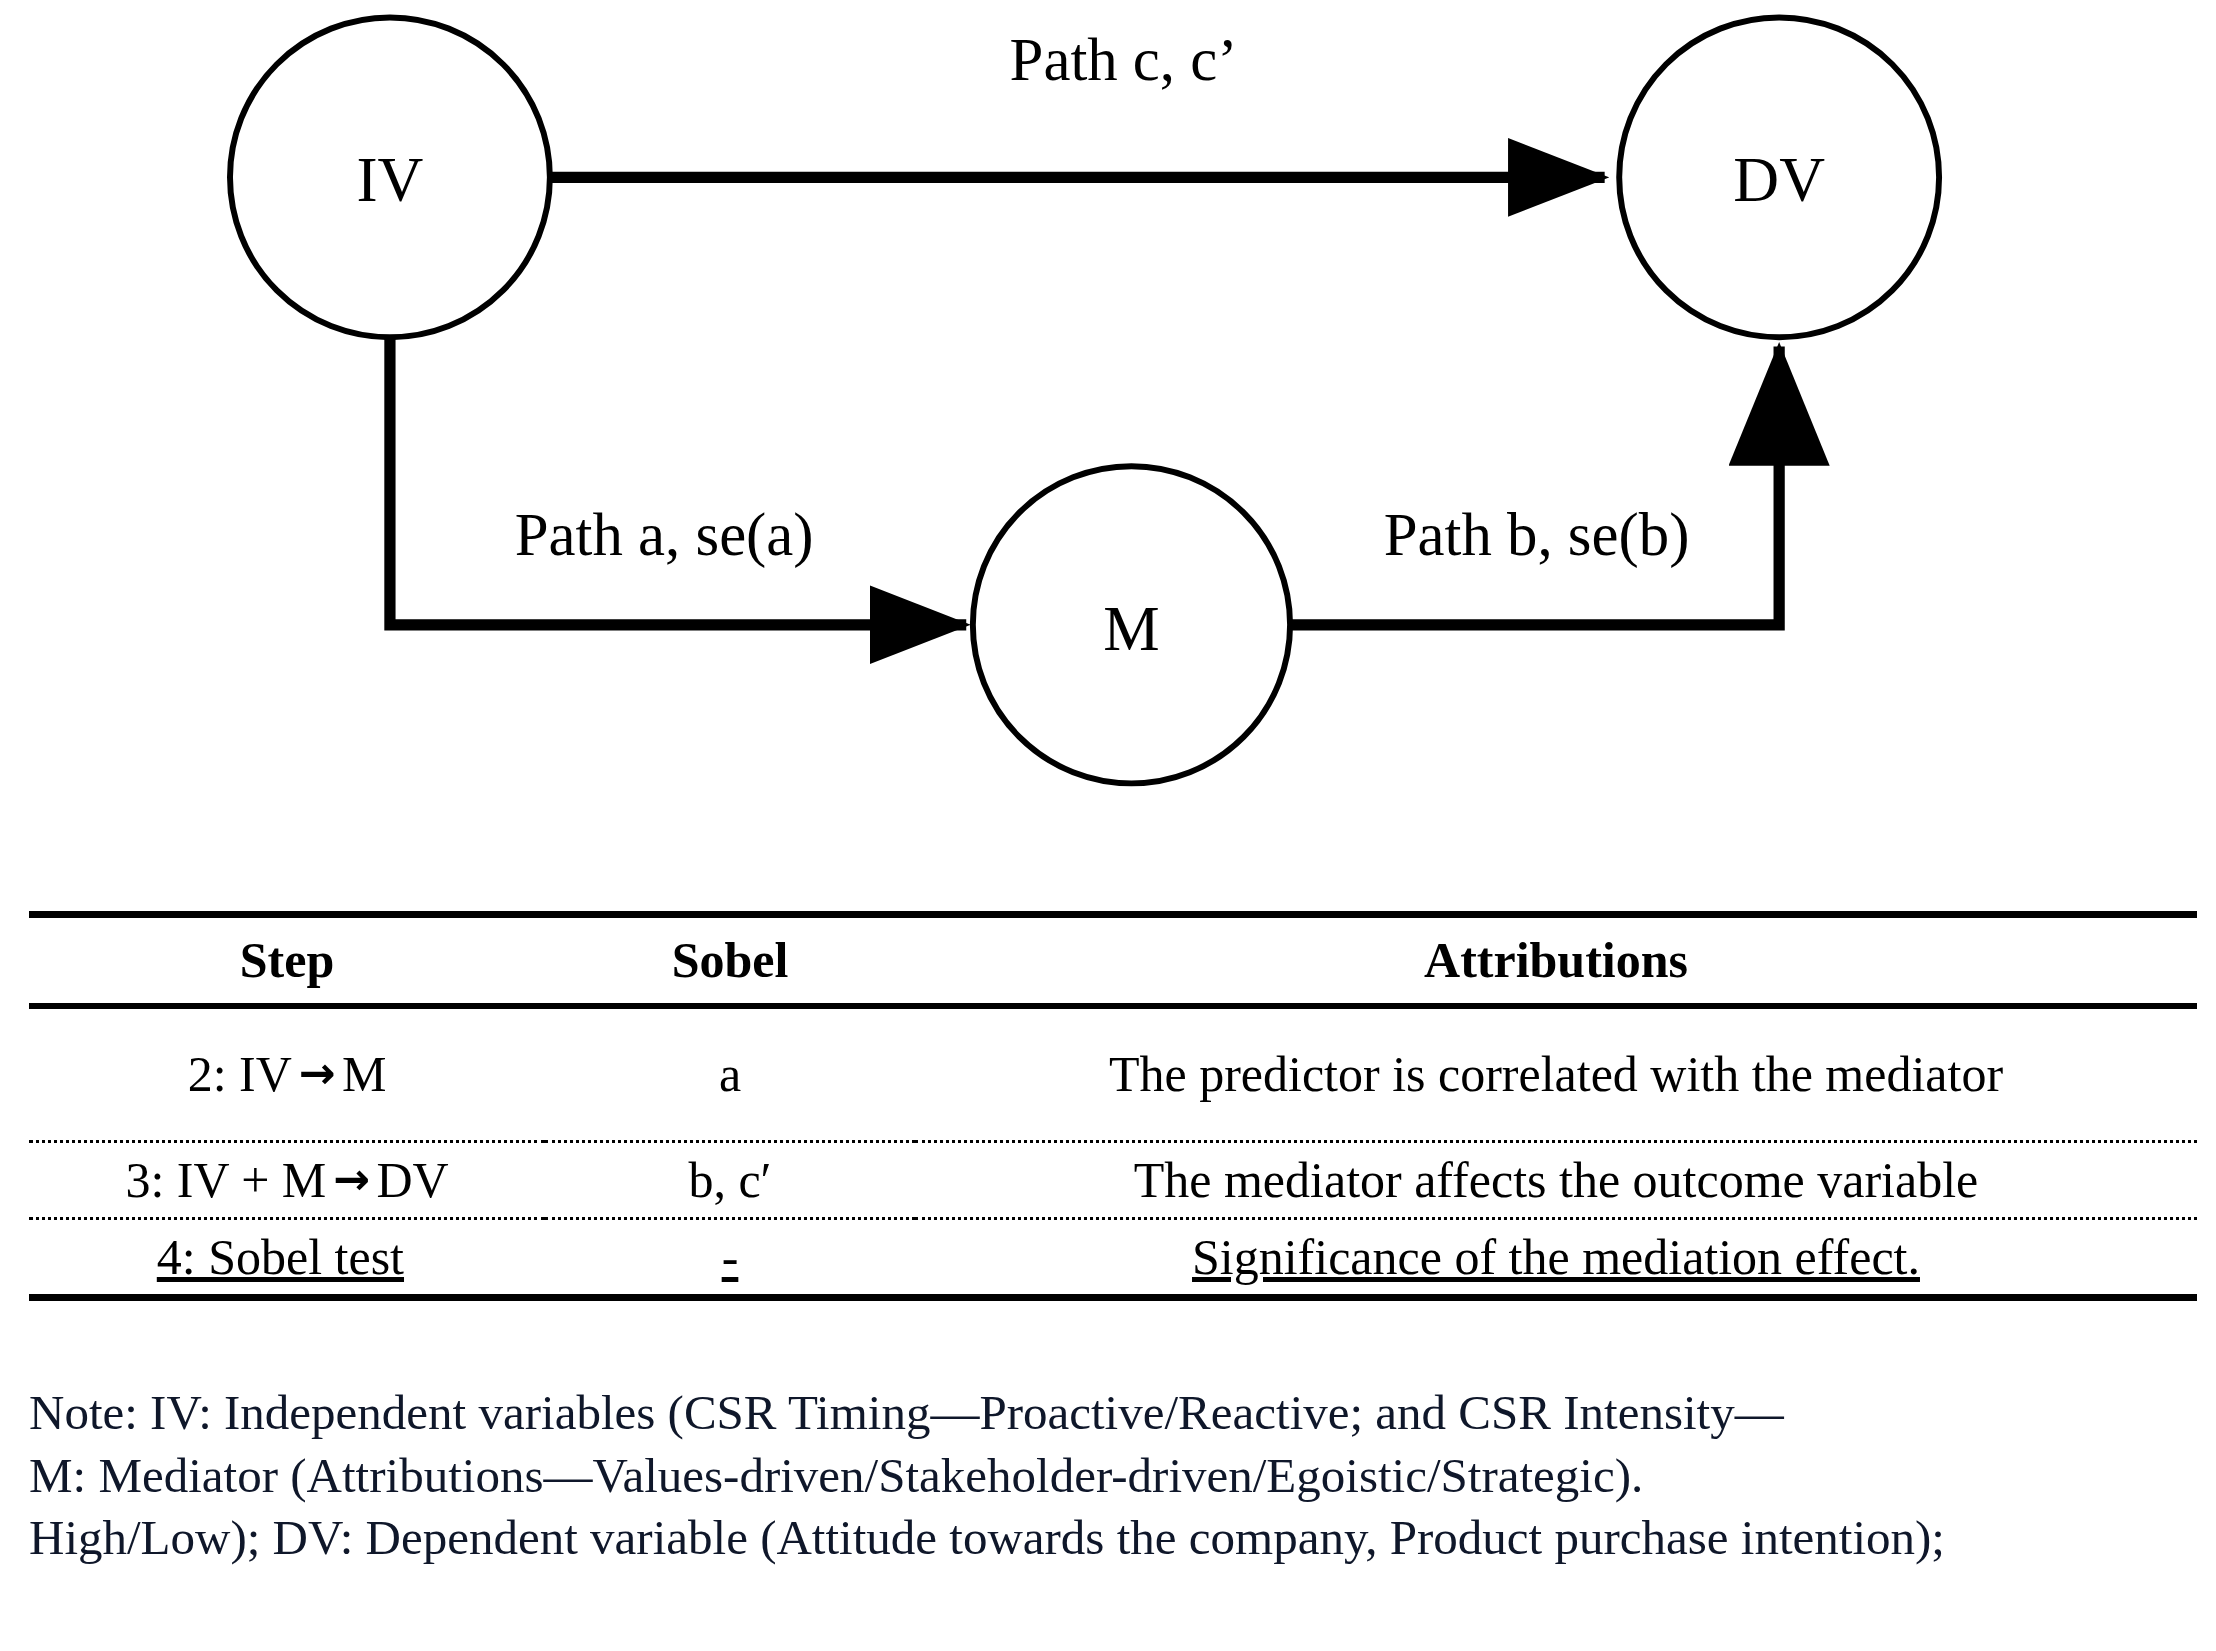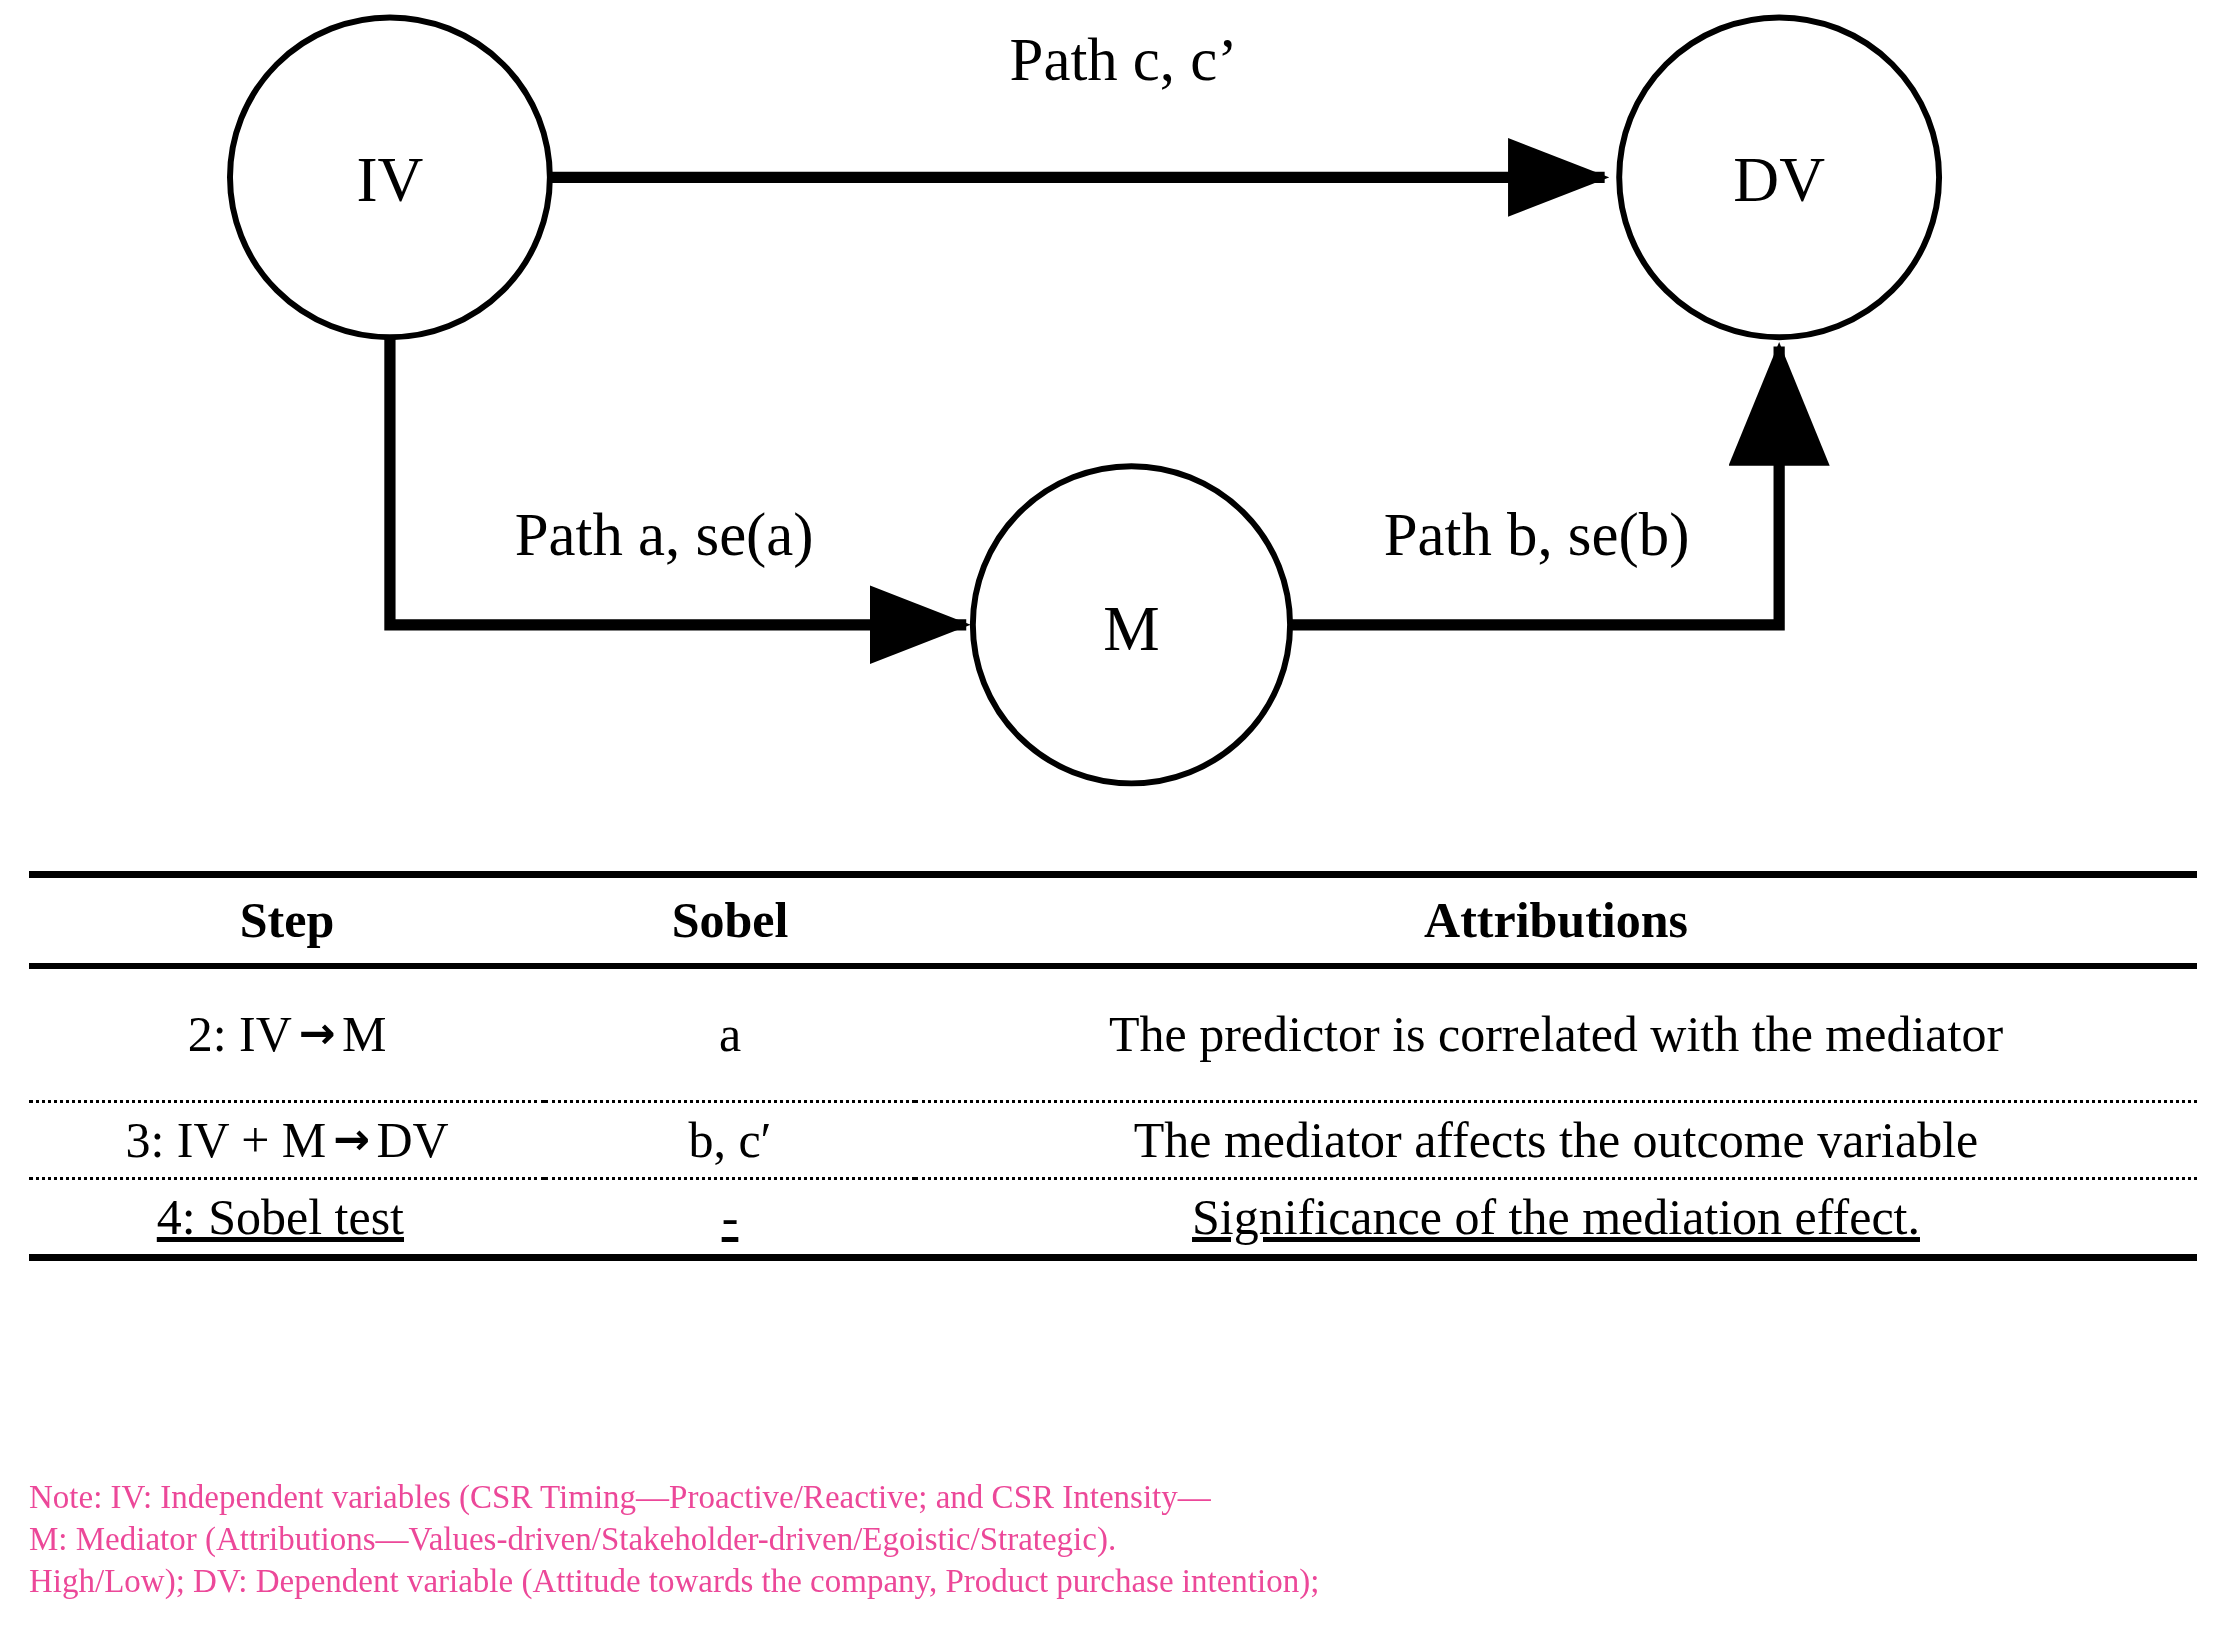--- a/index.html
+++ b/index.html
@@ -6,21 +6,21 @@
   body{width:2216px;height:1652px;position:relative;font-family:"Liberation Serif",serif;color:#000;}
 
   
   #diagram-figure{position:absolute;left:0;top:0;width:2216px;height:853px;}
   #diagram-svg{display:block;width:2216px;height:853px;}
   .node-label{font-family:"Liberation Serif",serif;font-size:96px;text-anchor:middle;dominant-baseline:central;fill:#000;}
   .path-label{font-family:"Liberation Serif",serif;font-size:92px;text-anchor:middle;fill:#000;}
 
   
   #steps-table-wrap{position:absolute;left:29px;top:871px;width:2168px;}
-  table#steps-table{border-collapse:collapse;width:2168px;table-layout:fixed;}
+  table#steps-table{border-collapse:collapse;width:2168px;table-layout:fixed;margin-top:40px;}
   table#steps-table td,table#steps-table th{
       padding:0;margin:0;vertical-align:middle;text-align:center;
       font-family:"Liberation Serif",serif;font-weight:normal;color:#000;
   }
   .col-step{width:516px;}
   .col-path{width:370px;}
   .col-desc{width:1282px;}
 
   #steps-table thead th{
       font-size:50px;font-weight:bold;
@@ -35,22 +35,22 @@
   }
   #steps-table tbody tr.tall td{height:131px;}
   #steps-table tbody tr.short td{height:74px;}
   #steps-table tbody tr:last-child td{border-bottom:7.3px solid #000;text-decoration:underline;}
   .desc-cell{padding:4px 17px;}
   .step-cell{white-space:nowrap;}
   .arrow-glyph{font-family:"DejaVu Sans",sans-serif;font-size:44px;font-weight:bold;line-height:1;
                display:inline-block;transform:translateY(-2.6px);padding:0 6.6px;}
 
   
-  #table-note{position:absolute;left:29px;top:1476px;width:2175px;
-      font-family:"Liberation Serif",serif;font-size:33px;line-height:1.28;color:#ec4899;}
+  #table-note{position:absolute;left:29px;top:1382px;width:2175px;
+      font-family:"Liberation Serif",serif;font-size:49px;line-height:1.28;color:#0f172a;}
   #table-note .note-line{white-space:nowrap;}
 </style>
 </head>
 <body>
 
 <div id="diagram-figure">
   <svg id="diagram-svg" viewBox="0 0 3353 1290" xmlns="http://www.w3.org/2000/svg">
     <defs>
       <marker id="arrowhead" markerWidth="9" markerHeight="7" refX="8.6" refY="3.5" orient="auto" markerUnits="strokeWidth">
         <path d="M0,0 L9,3.5 L0,7 Z" fill="#000"></path>

